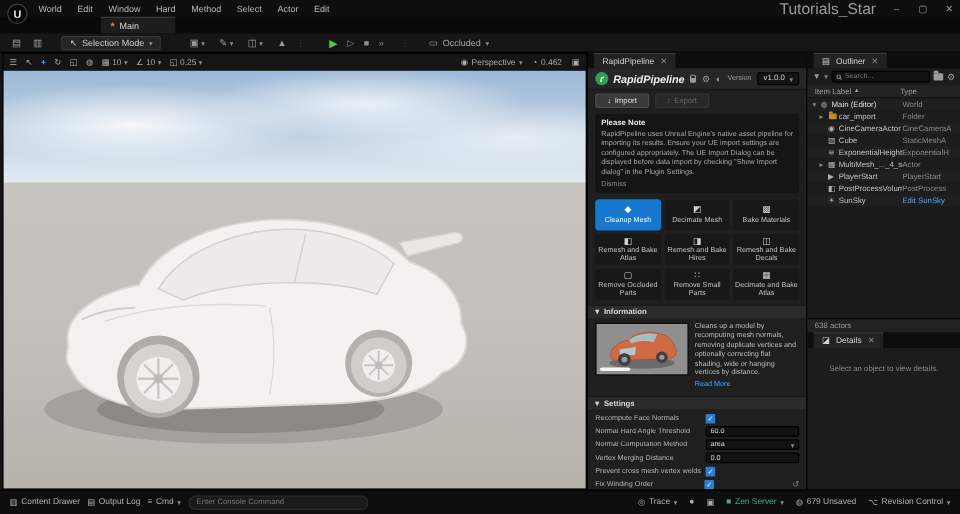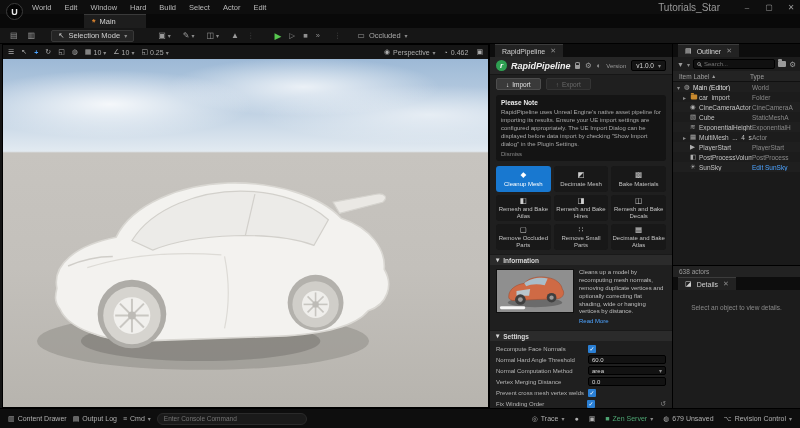--- a/index.html
+++ b/index.html
@@ -5,21 +5,21 @@
   * { box-sizing: border-box; margin: 0; padding: 0; }
   body { margin:0; background:#000; font-family:"Liberation Sans", sans-serif; }
   #app { position:relative; width:800px; height:428px; background:#141414; color:#c9c9c9; overflow:hidden; font-size:8px; }
 
   
   .titlebar { position:absolute; top:0; left:0; right:0; height:14px; background:#0e0e0e; display:flex; align-items:center; }
   .ue-logo { position:absolute; left:6px; top:3px; width:17px; height:17px; border-radius:50%; background:#050505; border:1px solid #3c3c3c; color:#e8e8e8; font-size:9px; font-weight:bold; display:flex; align-items:center; justify-content:center; z-index:5; }
   .menus { display:flex; gap:13px; margin-left:32px; font-size:7.5px; color:#b9b9b9; }
   .menus span { cursor:default; }
   .title-right { margin-left:auto; display:flex; align-items:center; gap:4px; }
-  .app-title { font-size:10px; color:#9a9a9a; margin-right:14px; }
+  .app-title { font-size:13px; color:#9a9a9a; margin-right:4px; }
   .winbtn { width:18px; text-align:center; color:#9a9a9a; font-size:8px; }
 
   
   .tabrow { position:absolute; top:14px; left:0; right:0; height:14px; background:#090909; }
   .level-tab { position:absolute; left:84px; top:0; height:14px; width:62px; background:#1d1d1d; border-top:1px solid #3a3a3a; display:flex; align-items:center; gap:4px; padding:0 8px; font-size:7.5px; color:#d6d6d6; }
   .tab-marker { color:#e0862f; font-weight:bold; font-size:9px; line-height:6px; }
 
   
   .toolbar { position:absolute; top:28px; left:0; right:0; height:16px; background:#161616; display:flex; align-items:center; font-size:7.5px; color:#a8a8a8; border-bottom:1px solid #000; }
   .tb-ico { margin-left:10px; font-size:8px; color:#9a9a9a; }
@@ -131,21 +131,21 @@
 <div id="app">
 
   <div class="ue-logo">U</div>
 
   <div class="titlebar">
     <div class="menus">
       <span>World</span>
       <span>Edit</span>
       <span>Window</span>
       <span>Hard</span>
-      <span>Build</span>
+      <span>Method</span>
       <span>Select</span>
       <span>Actor</span>
       <span>Edit</span>
     </div>
     <div class="title-right">
       <span class="app-title">Tutorials_Star</span>
       <span class="winbtn">–</span>
       <span class="winbtn">▢</span>
       <span class="winbtn">✕</span>
     </div>

